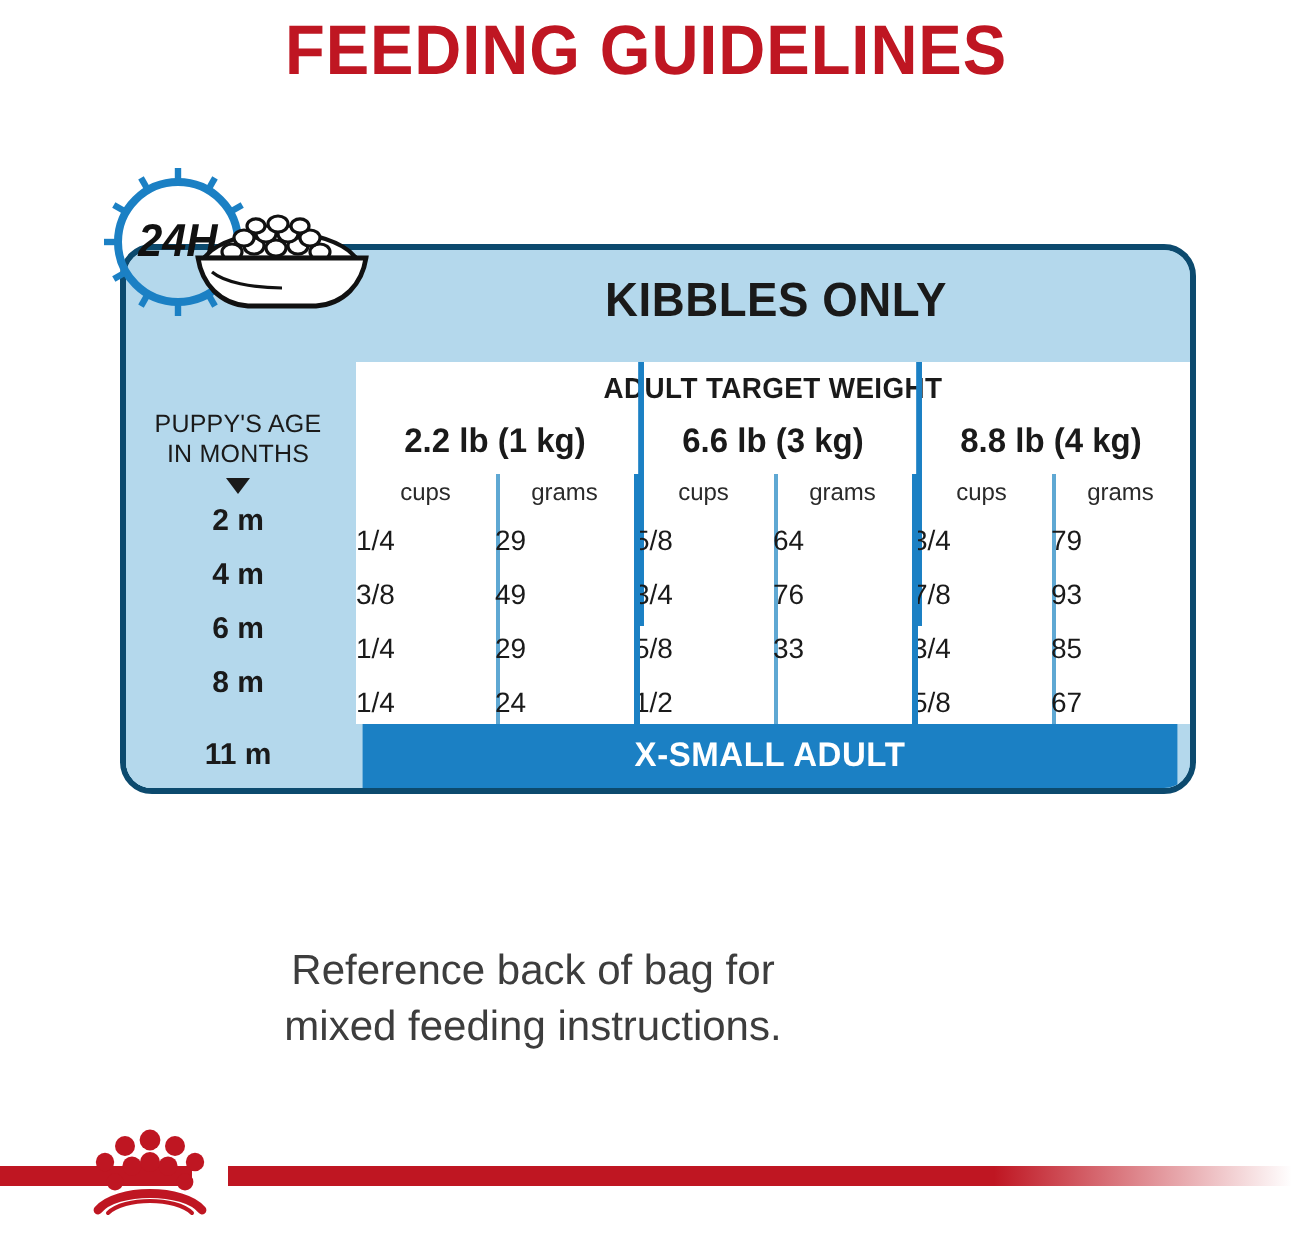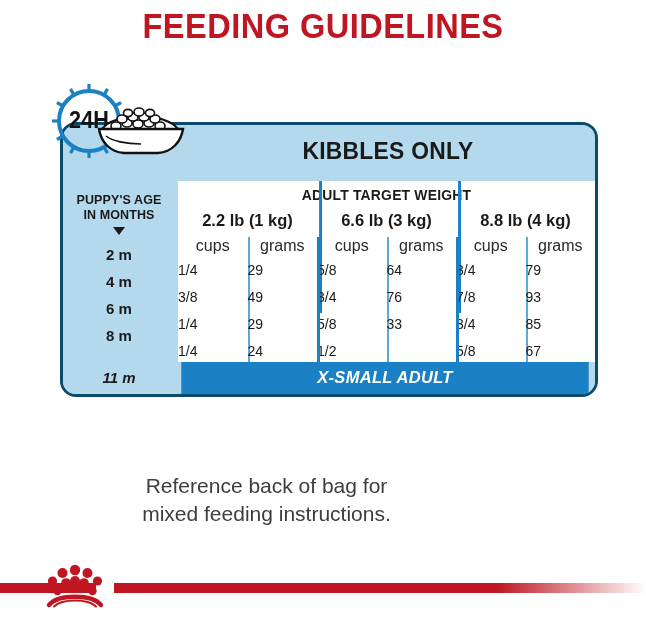--- a/index.html
+++ b/index.html
@@ -48,36 +48,36 @@
     transform: scaleX(0.95);
   }
 
   
   .sidebar {
     position: absolute; left: 0; top: 56px;
     width: 112px; bottom: 0;
     background: #b4d8ec;
   }
   .sidebar-title {
-    margin-top: 12px;
-    text-align: center;
-    font-weight: bold;
+    margin-top: 24px;
+    text-align: center;
+    font-weight: normal;
     font-size: 12.5px;
     line-height: 15px;
     color: #1a1a1a;
     letter-spacing: 0.1px;
   }
   .arrow-down {
     margin: 4px auto 0 auto;
     width: 0; height: 0;
     border-left: 6px solid transparent;
     border-right: 6px solid transparent;
     border-top: 8px solid #1a1a1a;
   }
-  .age-list { margin-top: 6px; }
+  .age-list { margin-top: 0; }
   .age-cell {
     height: 27px; line-height: 27px;
     text-align: center;
     font-weight: bold; font-size: 15px; color: #1a1a1a;
   }
 
   
   .table-area {
     position: absolute;
     left: 115px; top: 56px; right: 0; bottom: 32px;
@@ -104,21 +104,21 @@
     width: 3px; background: #1b80c4;
   }
 
   .units { display: flex; height: 20px; }
   .unit-group { flex: 1 1 0; display: flex; position: relative; }
   .unit-group + .unit-group::before {
     content:""; position:absolute; left:0; top:0; bottom:0; width:3px; background:#1b80c4;
   }
   .unit-cell {
     flex: 1 1 0; text-align: center;
-    font-size: 16px; color: #2a2a2a; line-height: 18px;
+    font-size: 12px; color: #2a2a2a; line-height: 18px;
     position: relative;
   }
   .unit-cell + .unit-cell::before {
     content:""; position:absolute; left:0; top:0; bottom:-112px; width:2px; background:#5fa8d3;
   }
 
   .rows { position: relative; }
   .data-row { display: flex; height: 27px; }
   .val-group { flex: 1 1 0; display: flex; position: relative; }
   .val-group + .val-group::before {
@@ -128,42 +128,41 @@
     flex: 1 1 0; 
     font-size: 14px; color: #1a1a1a; line-height: 27px;
   }
 
   
   .bottom-bar {
     position: absolute; left: 0; right: 0; bottom: 0;
     height: 32px;
     display: flex;
     background: #b4d8ec;
-    font-style: italic;
   }
   .bottom-age {
     width: 112px;
     text-align: center; line-height: 32px;
     font-weight: bold; font-size: 15px; color: #1a1a1a;
     background: #b4d8ec;
   }
   .bottom-label {
     flex: 1;
     background: #1b80c4;
     color: #ffffff;
     text-align: center; line-height: 32px;
     font-weight: bold; font-size: 17px;
     letter-spacing: 0.3px;
     transform: scaleX(0.97);
   }
 
   
   .icon-24h {
     position: absolute; left: 46px; top: 80px;
-    width: 145px; height: 82px;
+    width: 145px; height: 82px; font-style: italic;
   }
   .icon-24h svg { display: block; }
 
   
   .note {
     position: absolute; left: 0; top: 472px; width: 533px;
     text-align: center;
     font-size: 21px; line-height: 28px; color: #3d3d3d;
   }
 

